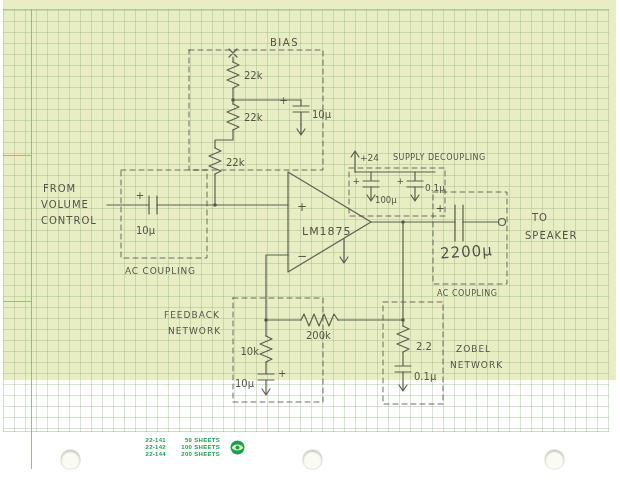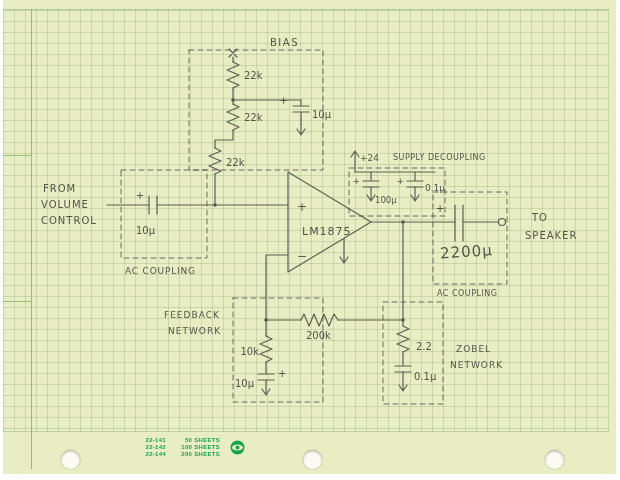--- a/index.html
+++ b/index.html
@@ -1,18 +1,18 @@
 <!DOCTYPE html>
 <html><head>
 <meta charset="utf-8">
 <style>
   html,body{margin:0;padding:0;background:#ffffff;}
   .stage{position:relative;width:620px;height:480px;background:#ffffff;overflow:hidden;
          font-family:"DejaVu Sans",sans-serif;}
-  .paper{position:absolute;left:3px;top:0;width:613px;height:474px;background:#e9edc4;}
+  .paper{position:absolute;left:3px;top:0;width:613px;height:380px;background:#e9edc4;}
   .grid{position:absolute;left:0;top:9px;width:606px;height:421px;
         background-image:
           linear-gradient(to right, rgba(125,168,108,0.30) 1px, transparent 1px),
           linear-gradient(to bottom, rgba(125,168,108,0.30) 1px, transparent 1px);
         background-size:11px 11px;
         border-top:1px solid rgba(110,160,95,0.45);
         border-bottom:1px solid rgba(110,160,95,0.35);}
   .margin-line{position:absolute;left:28px;top:9px;height:460px;width:1px;background:#82b567;opacity:.85;}
   .crossbar{position:absolute;left:0;width:28px;height:1px;background:#82b567;opacity:.8;}
   .cb1{top:155px;} .cb2{top:301px;}

